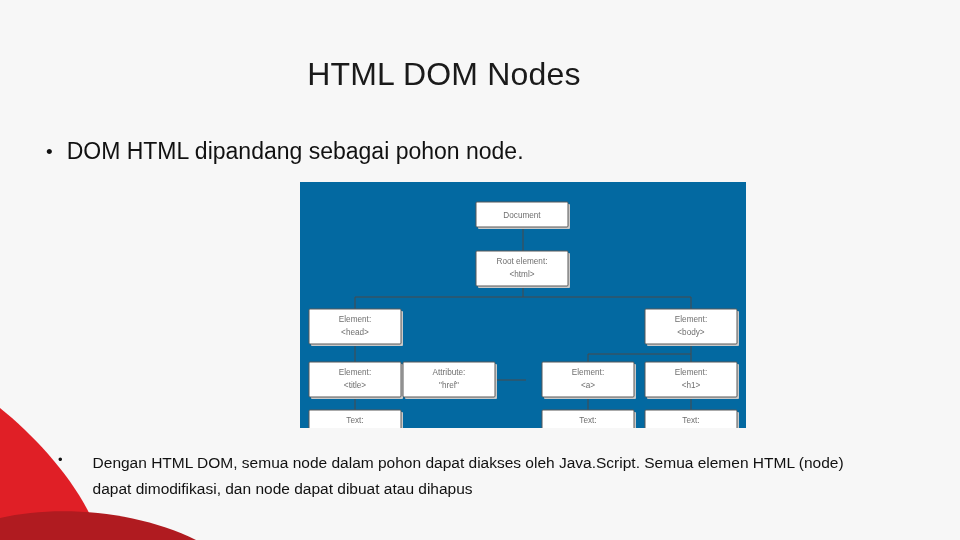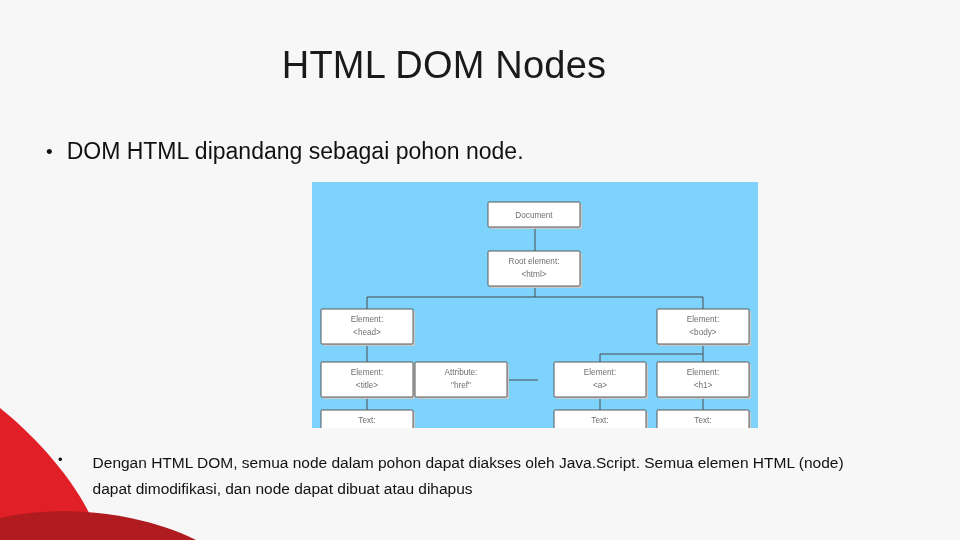--- a/index.html
+++ b/index.html
@@ -59,24 +59,24 @@
     font-size: 9px;
     color: #8a8a8a;
     line-height: 11px;
     letter-spacing: 1.1px;
   }
 
   
   .title {
     position: absolute;
     left: 0;
-    top: 44px;
+    top: 56px;
     width: 888px;
     text-align: center;
-    font-size: 38px;
+    font-size: 32px;
     color: #1a1a1a;
     font-weight: normal;
     letter-spacing: 0.2px;
   }
 
   
   .bullet {
     position: absolute;
     display: flex;
     align-items: flex-start;
@@ -118,25 +118,25 @@
   }
   #bullet-2 .bullet-text {
     font-size: 15.5px;
     line-height: 26px;
     margin-left: 16px;
   }
 
   
   .diagram {
     position: absolute;
-    left: 312px;
+    left: 300px;
     top: 182px;
     width: 446px;
     height: 246px;
-    background: #7dd3fc;
+    background: #0369a1;
   }
   .diagram svg {
     display: block;
   }
   .node-rect {
     fill: #ffffff;
     stroke: #595959;
     stroke-width: 1;
   }
   .node-shadow {

